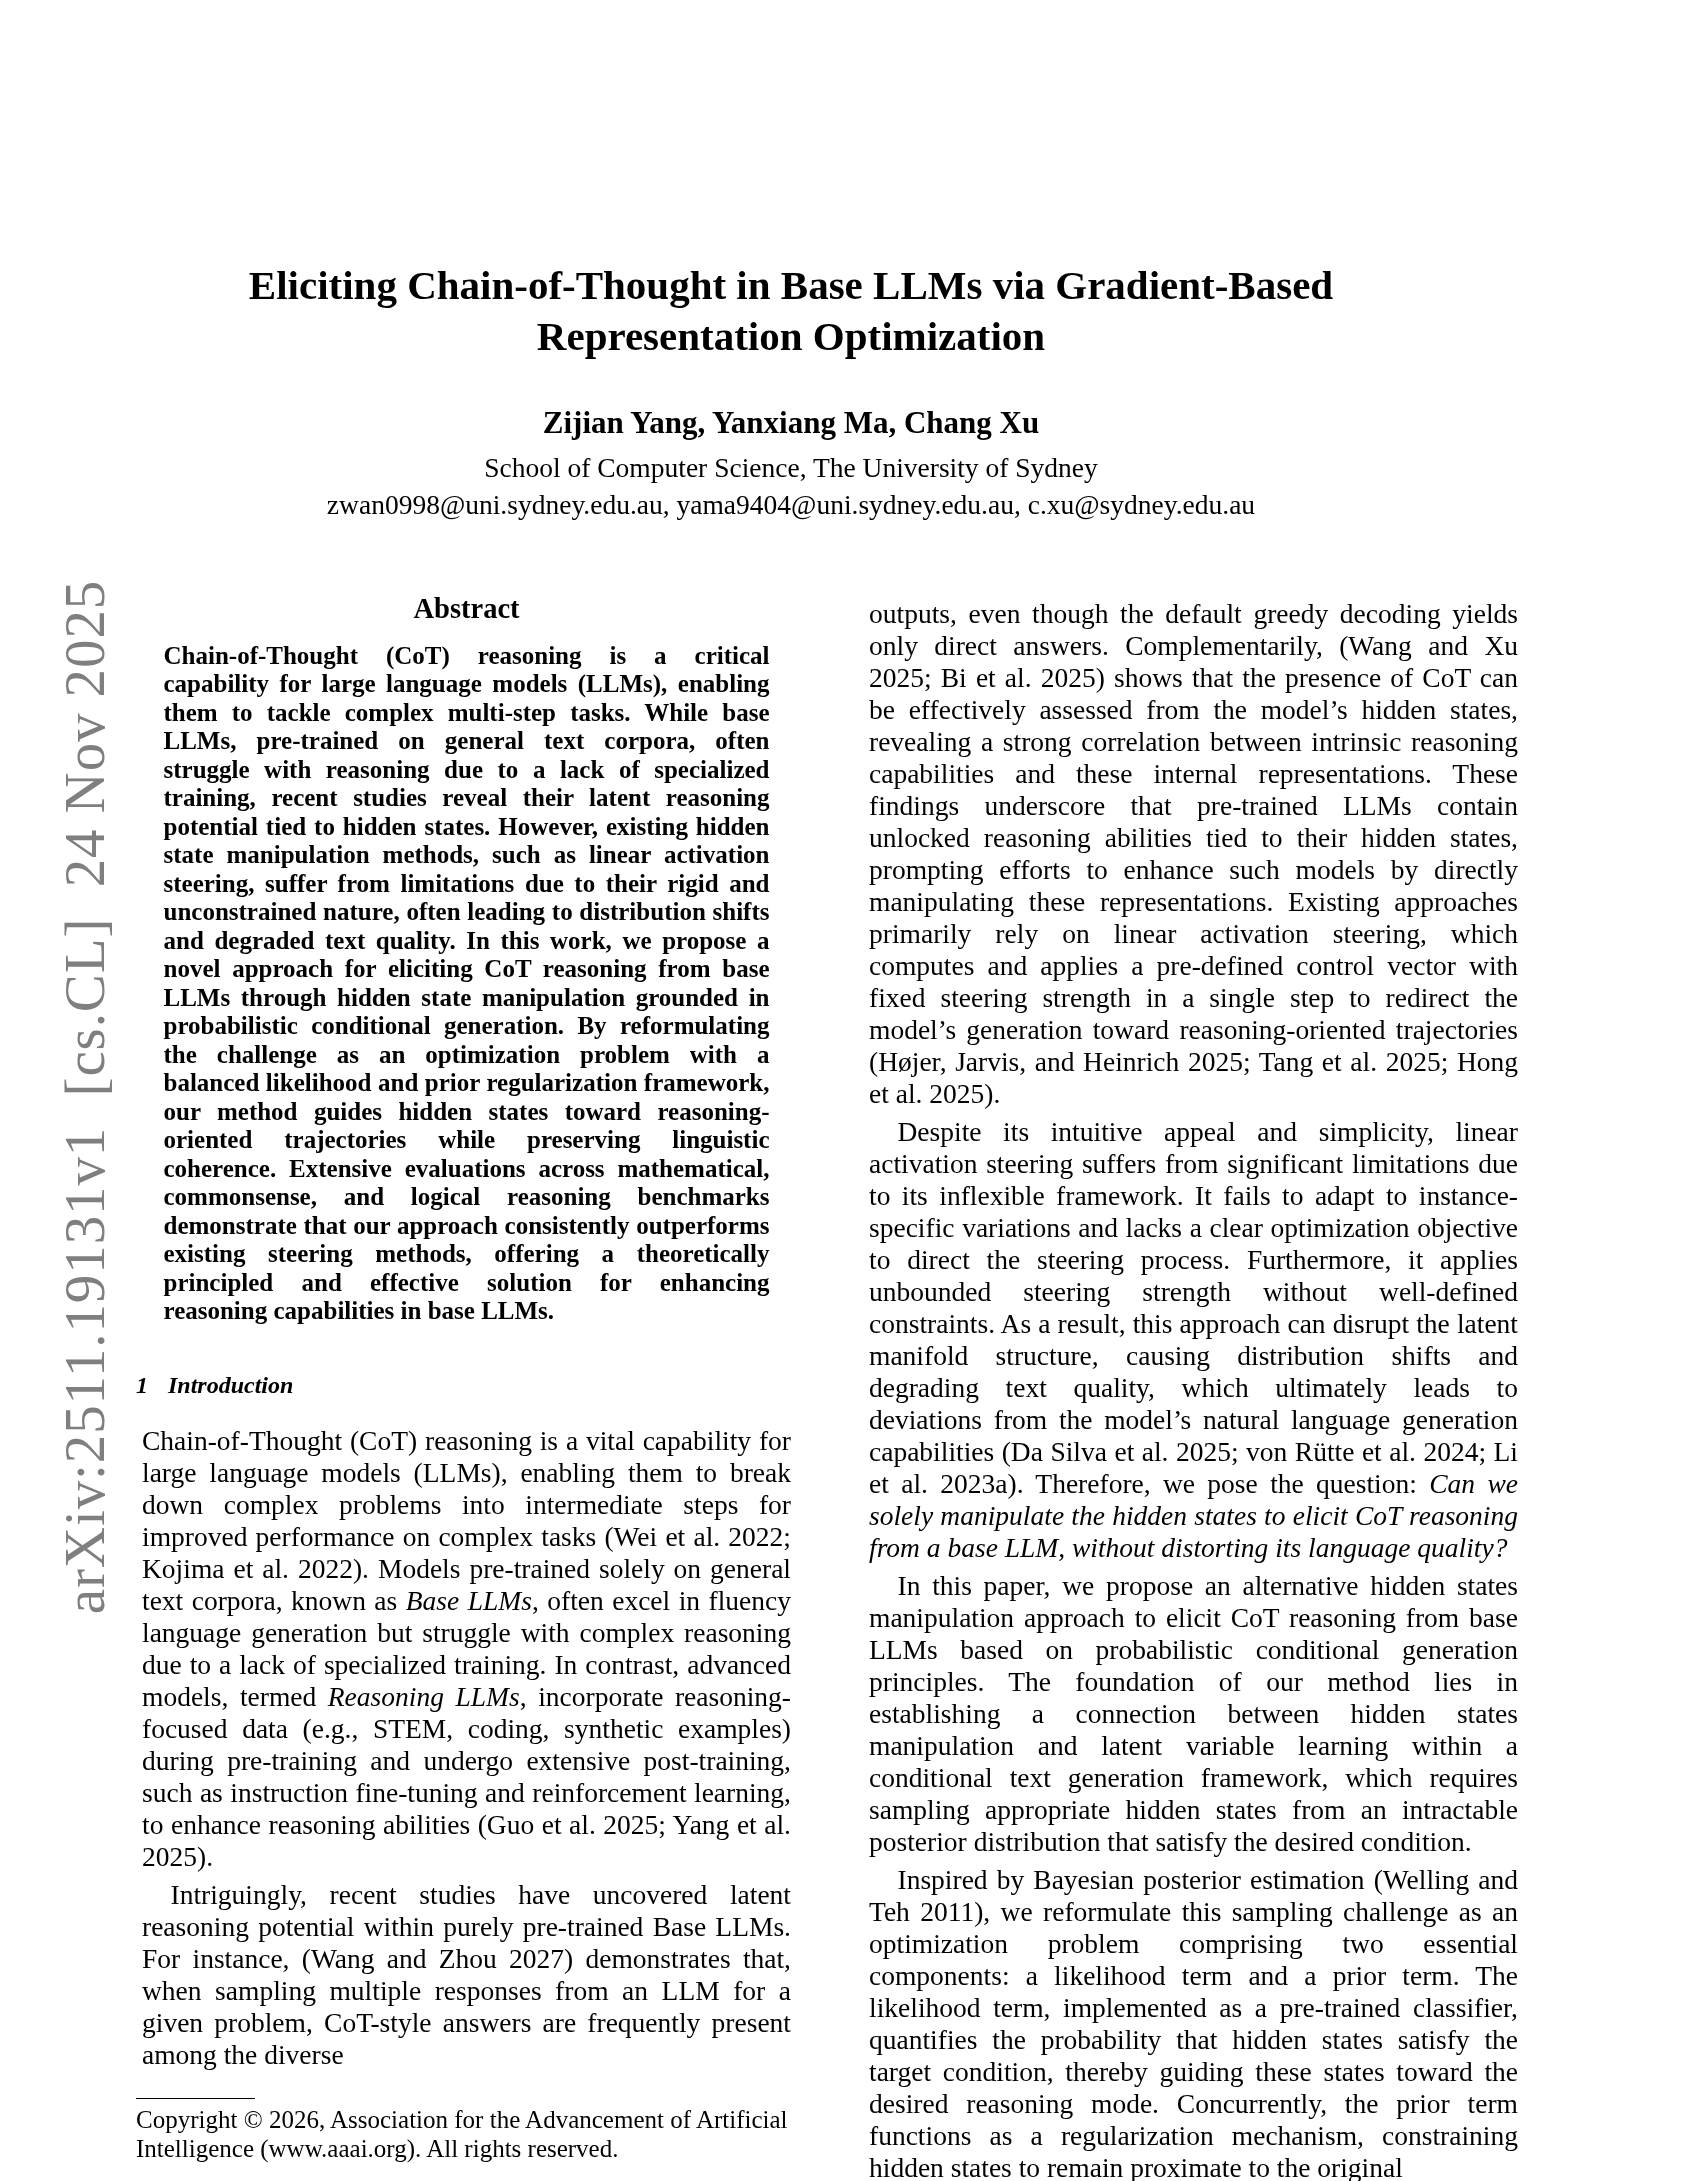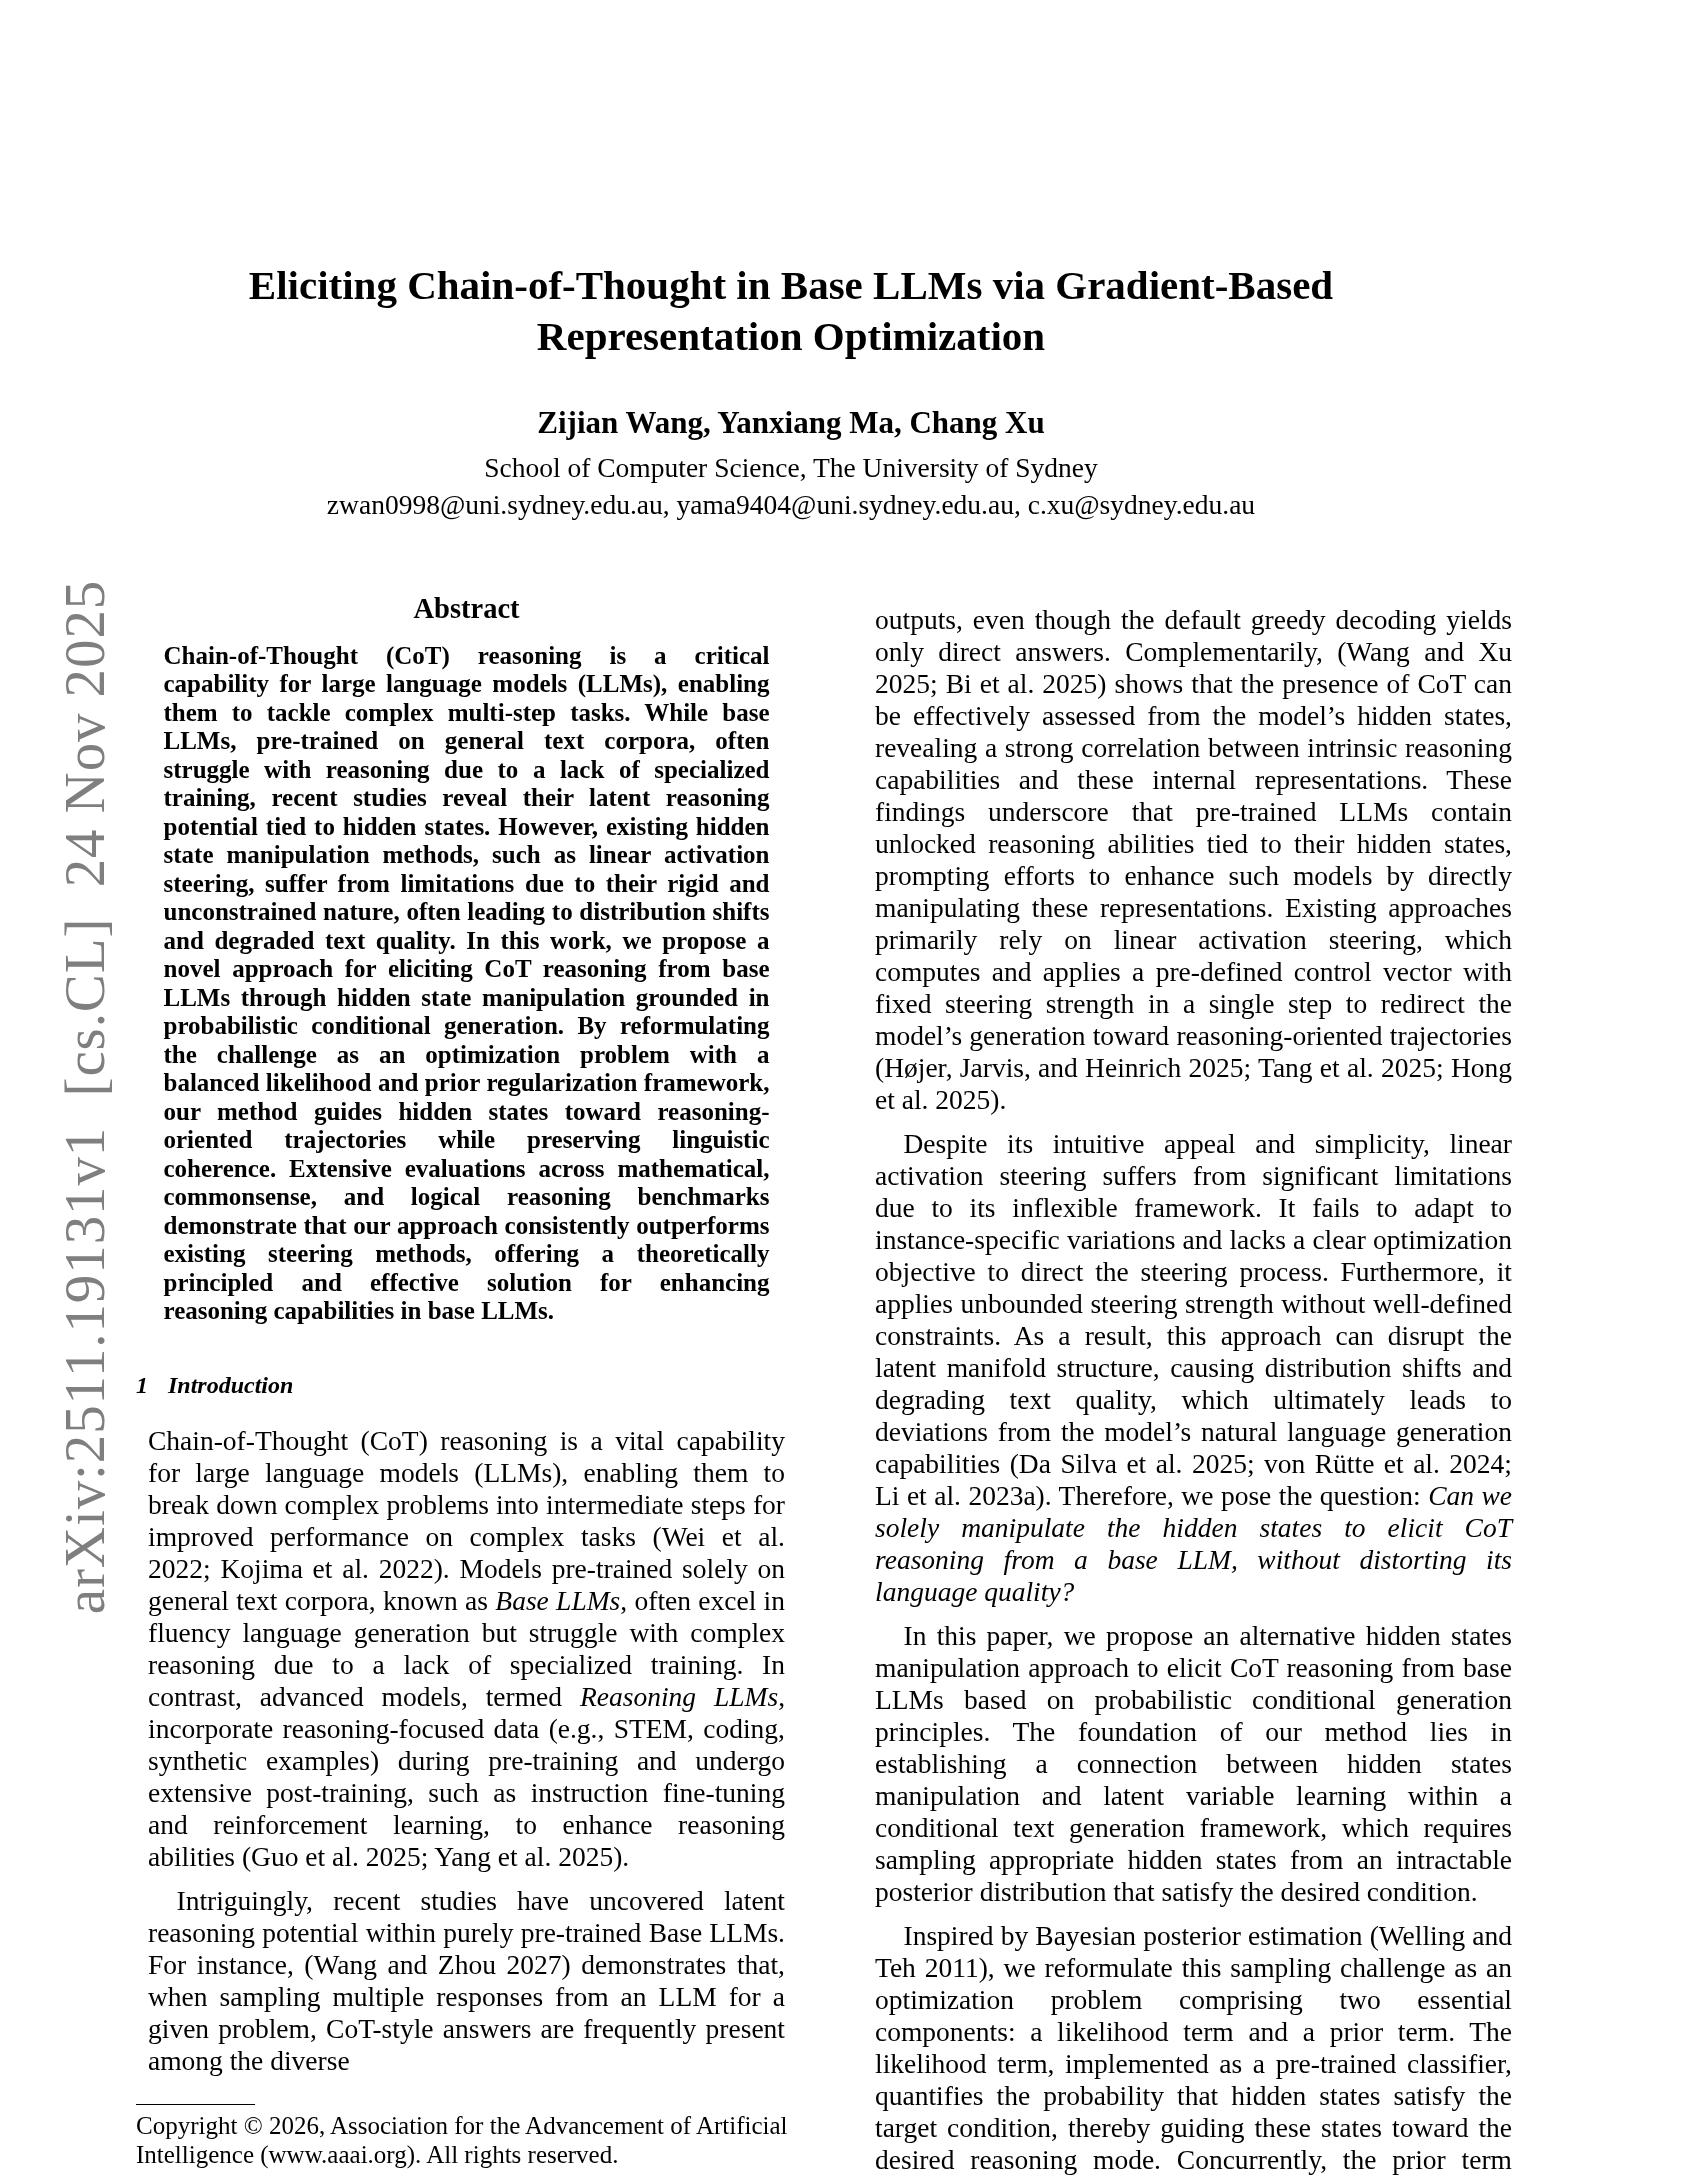--- a/index.html
+++ b/index.html
@@ -104,21 +104,21 @@
   }
   .section-heading .hgap {
     display: inline-block;
     width: 20px;
   }
 
   .body-par {
     font-size: 27.5px;
     line-height: 32px;
     text-align: justify;
-    margin: 12px;
+    margin: 6px;
   }
   .indent {
     text-indent: 28.5px;
   }
   .it {
     font-style: italic;
   }
 
   .footnote {
     margin-top: 27.5px;
@@ -140,21 +140,21 @@
 
 <div class="page">
 
   <div class="watermark">arXiv:2511.19131v1  [cs.CL]  24 Nov 2025</div>
 
   <div class="title-block">
     <h1 class="paper-title">
       <span>Eliciting Chain-of-Thought in Base LLMs via Gradient-Based</span><br>
       <span>Representation Optimization</span>
     </h1>
-    <div class="authors">Zijian Wang, Yanxiang Ma, Chang Xu</div>
+    <div class="authors">Zijian Yang, Yanxiang Ma, Chang Xu</div>
     <div class="affiliation">School of Computer Science, The University of Sydney</div>
     <div class="emails">zwan0998@uni.sydney.edu.au, yama9404@uni.sydney.edu.au, c.xu@sydney.edu.au</div>
   </div>
 
   <div class="columns">
 
     <div class="col">
       <div class="abstract-heading">Abstract</div>
       <p class="abstract-body">Chain-of-Thought (CoT) reasoning is a critical capability for large language models (LLMs), enabling them to tackle complex multi-step tasks. While base LLMs, pre-trained on general text corpora, often struggle with reasoning due to a lack of specialized training, recent studies reveal their latent reasoning potential tied to hidden states. However, existing hidden state manipulation methods, such as linear activation steering, suffer from limitations due to their rigid and unconstrained nature, often leading to distribution shifts and degraded text quality. In this work, we propose a novel approach for eliciting CoT reasoning from base LLMs through hidden state manipulation grounded in probabilistic conditional generation. By reformulating the challenge as an optimization problem with a balanced likelihood and prior regularization framework, our method guides hidden states toward reasoning-oriented trajectories while preserving linguistic coherence. Extensive evaluations across mathematical, commonsense, and logical reasoning benchmarks demonstrate that our approach consistently outperforms existing steering methods, offering a theoretically principled and effective solution for enhancing reasoning capabilities in base LLMs.</p>
 

